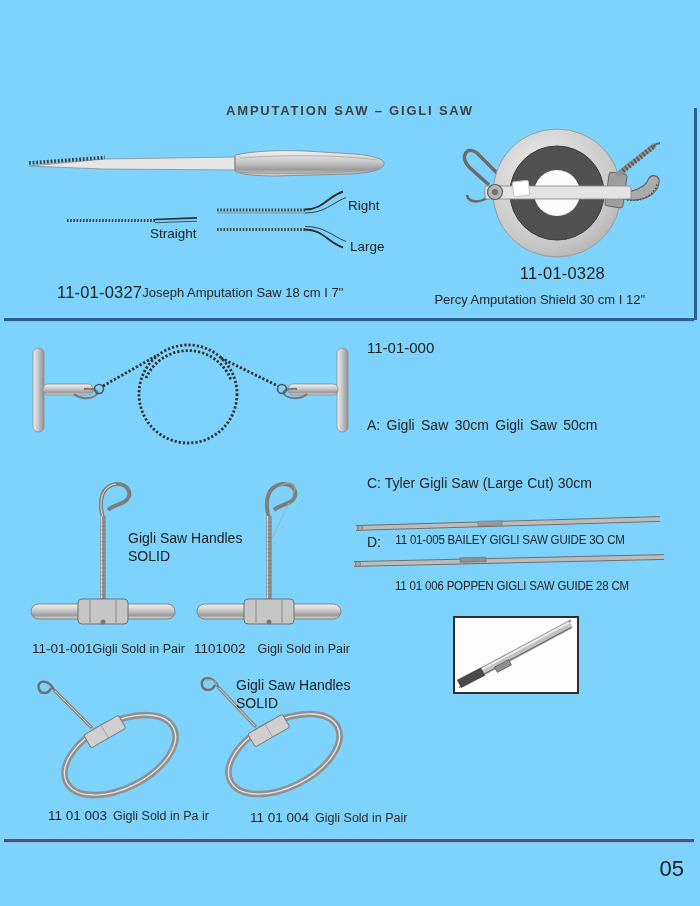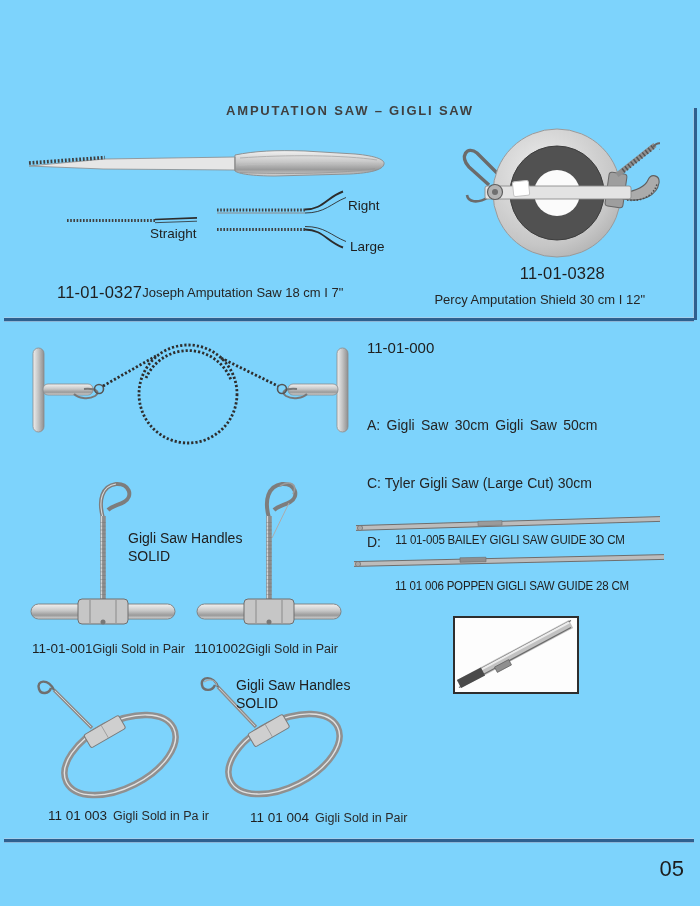--- a/index.html
+++ b/index.html
@@ -208,21 +208,21 @@
 
   <div class="abs solid-label" style="left:128px;top:529px">
     <div>Gigli Saw Handles</div>
     <div>SOLID</div>
   </div>
 
   <div class="abs caption-row" style="left:32px;top:641px">
     <span class="code-md">11-01-001</span>
     <span class="note-sm">Gigli Sold in Pair</span>
   </div>
-  <div class="abs caption-row" style="left:194px;top:641px;">
+  <div class="abs caption-row" style="left:194px;top:641px;gap:12px">
     <span class="code-md">1101002</span>
     <span class="note-sm">Gigli Sold in Pair</span>
   </div>
 
   <svg class="abs" style="left:352px;top:512px" width="315" height="60" viewBox="0 0 315 60">
     <line x1="4" y1="16" x2="308" y2="7" stroke="#bcbcbc" stroke-width="5"></line>
     <line x1="4" y1="13.6" x2="308" y2="4.6" stroke="#6e6e6e" stroke-width="1"></line>
     <line x1="4" y1="18.4" x2="308" y2="9.4" stroke="#6e6e6e" stroke-width="1"></line>
     <rect x="126" y="9" width="24" height="4.5" fill="#9b9b9b" stroke="#747474" stroke-width="0.6" transform="rotate(-1.5 138 11)"></rect>
     <circle cx="8" cy="16" r="2.6" fill="#a7a7a7" stroke="#6e6e6e" stroke-width="0.7"></circle>

